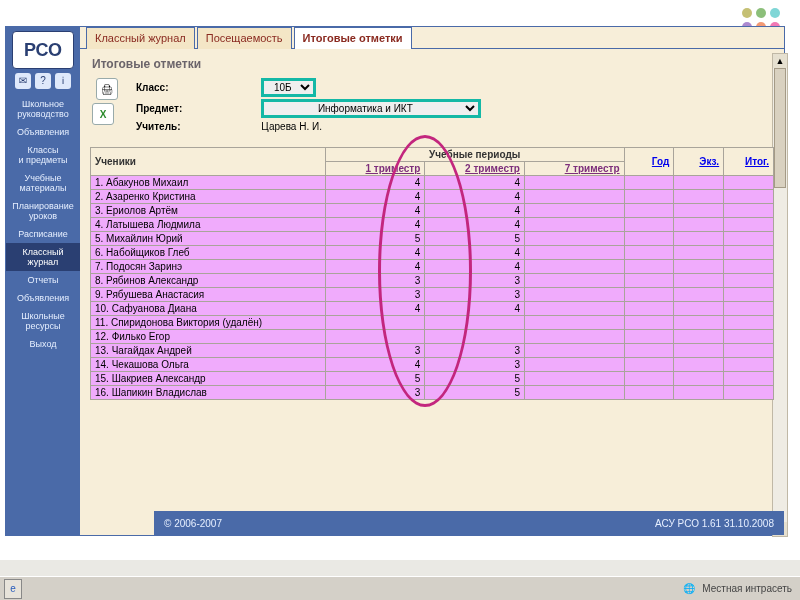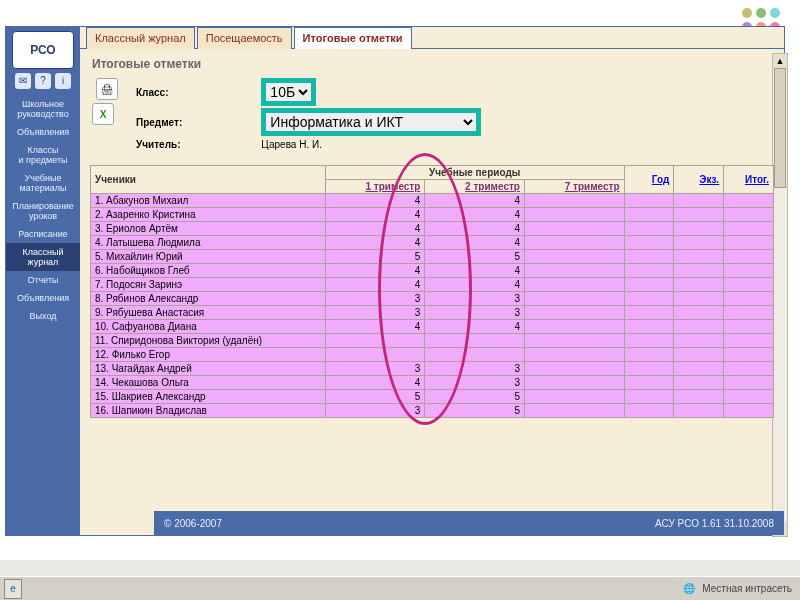--- a/index.html
+++ b/index.html
@@ -2,32 +2,32 @@
 <html><head>
 <meta charset="utf-8">
 <style>
   * { box-sizing: border-box; margin: 0; padding: 0; }
   body { font-family: Verdana, Arial, sans-serif; font-size: 10px; background: #eae9e4; width: 800px; height: 600px; overflow: hidden; }
   .whitebg { position:absolute; left:0; top:0; width:800px; height:560px; background: #ffffff; }
   .dotgrid { position:absolute; right:20px; top:8px; display:grid; grid-template-columns: repeat(3,10px); grid-template-rows: repeat(3,10px); gap:4px; }
   .dotgrid span { width:10px; height:10px; border-radius:50%; }
   .app { position:absolute; left:5px; top:26px; width:780px; height:510px; background:#f7eed9; border:1px solid #4a6aa8; }
   .leftnav { position:absolute; left:0; top:0; width:74px; height:100%; background:#4a6aa8; color:#fff; text-align:center; }
-  .logo { width:62px; height:38px; margin:4px auto 2px; background:#fff; border:1px solid #2a3f72; border-radius:4px; display:flex; align-items:center; justify-content:center; color:#2a3f72; font-weight:bold; font-size:12px; }
+  .logo { width:62px; height:38px; margin:4px auto 2px; background:#fff; border:1px solid #2a3f72; border-radius:4px; display:flex; align-items:center; justify-content:center; color:#2a3f72; font-weight:bold; font-size:18px; }
   .navicons { display:flex; justify-content:center; gap:4px; margin:4px 0 6px; }
   .navicons span { width:16px; height:16px; background:#dfe9fb; border-radius:3px; display:inline-block; line-height:16px; color:#2a3f72; font-size:10px; }
   .navitem { font-size:9px; padding:4px 2px; color:#e6efff; line-height:10px; }
   .navitem.active { background:#2a3f72; color:#fff; }
   .content { position:absolute; left:74px; top:0; right:0; bottom:0; display:flex; flex-direction:column; }
   .tabbar { height:22px; display:flex; align-items:flex-start; padding-left:6px; border-bottom:1px solid #4a6aa8; }
   .tab { height:22px; line-height:20px; padding:0 8px; border:1px solid #4a6aa8; border-bottom:none; background:#f4e6c6; color:#8a2a20; font-size:11px; margin-right:2px; }
   .tab.active { background:#ffffff; color:#8a2a20; font-weight:bold; }
   .title { font-size:12px; font-weight:bold; color:#6b646a; padding:8px 0 6px 12px; }
   .iconbtn { width:22px; height:22px; border:1px solid #9aa; background:#fff; border-radius:3px; display:inline-flex; align-items:center; justify-content:center; margin-right:6px; }
-  select { border:5px solid #14b8a6; font-size:14px; }
+  select { border:3px solid #14b8a6; font-size:10px;text-align:center; }
   .tablewrap { margin:14px 10px 0 10px; position:relative; }
   table { border-collapse:collapse; width:100%; background:#f0abfc; }
   td, th { border:1px solid #a9a49a; padding:1px 4px; font-size:10px; height:14px; }
   th { background:#f7eed9; font-weight:bold; color:#333; text-align:center; }
   .periodhead a { color:#7d2e7b; }
   .col-name { width:165px; text-align:left; }
   .col-p { width:70px; text-align:right;margin-left:14px; }
   .col-s { width:35px; text-align:right; }
   .annot { position:absolute; left:288px; top:-12px; width:94px; height:272px; border:3px solid #c3267e; border-radius:50% / 50%; pointer-events:none; }
   .footer { position:absolute; left:74px; right:0; bottom:0; height:24px; background:#4a6aa8; color:#e6efff; font-size:10px; display:flex; align-items:center; justify-content:space-between; padding:0 10px; }
@@ -72,20 +72,21 @@
     <div id="navitems">
         <div class="navitem">Школьное<br>руководство</div>
         <div class="navitem">Объявления</div>
         <div class="navitem">Классы<br>и предметы</div>
         <div class="navitem">Учебные<br>материалы</div>
         <div class="navitem">Планирование<br>уроков</div>
         <div class="navitem">Расписание</div>
         <div class="navitem active">Классный<br>журнал</div>
         <div class="navitem">Отчеты</div>
         <div class="navitem">Объявления</div>
+        <div class="navitem">Школьные<br>ресурсы</div>
         <div class="navitem">Выход</div>
       </div>
   </div>
 
   <div class="content">
     <div class="tabbar" id="tabs">
         <div class="tab">Классный журнал</div>
         <div class="tab">Посещаемость</div>
         <div class="tab active">Итоговые отметки</div>
       </div>

